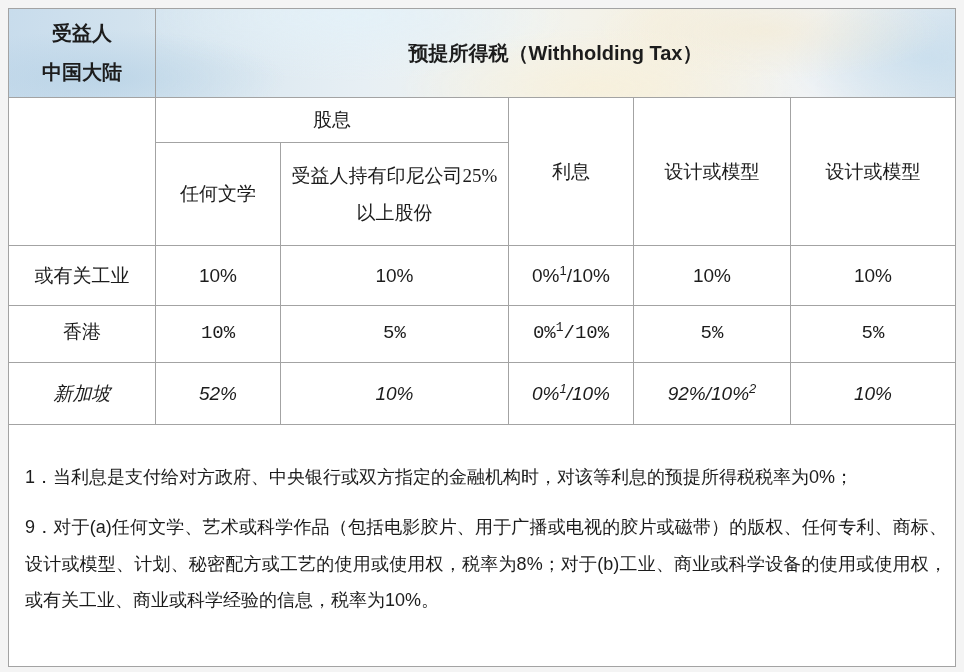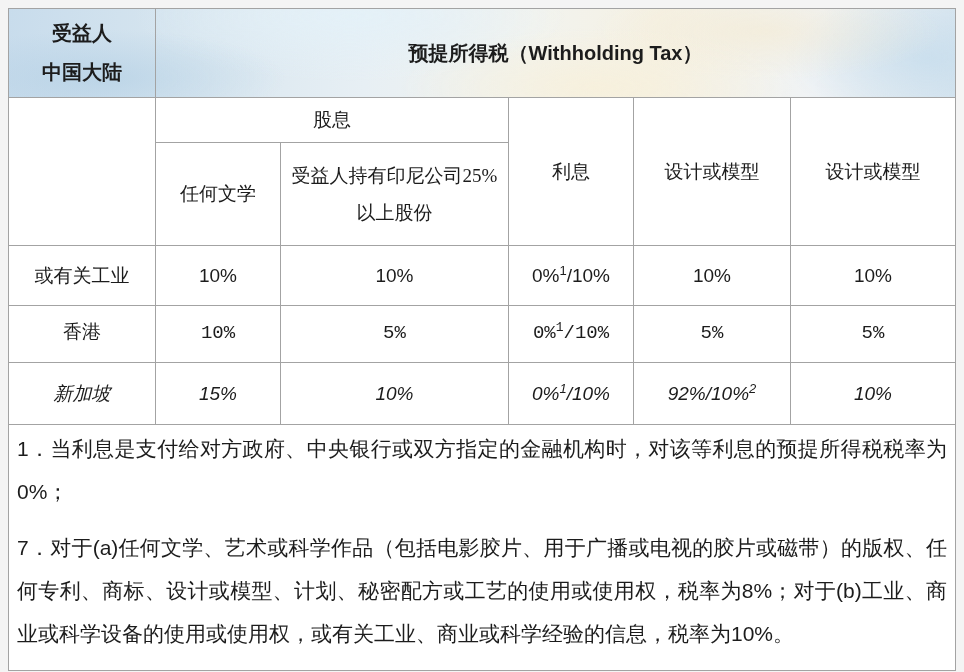--- a/index.html
+++ b/index.html
@@ -63,23 +63,23 @@
     line-height: 0;
   }
   td.shareholding { padding: 2px 10px; font-family: Liberation Serif, serif; }
   td.footnote-cell {
     text-align: justify;
     vertical-align: top;
     padding: 18px 14px 10px 14px;
     height: 242px;
   }
   td.footnote-cell p {
-    font-size: 21px;
+    font-size: 18px;
     line-height: 2.05;
-    margin: 0 0 13px 0;
+    margin: 0 0 13px 8px;
     text-align: justify;
   }
 </style>
 </head>
 <body>
 
 <div class="table-wrap">
   <table class="wht">
     <colgroup>
       <col style="width:147px">
@@ -125,28 +125,28 @@
       <td class="region">香港</td>
       <td class="rate"><span>10%</span><sup class="sup"></sup><span></span></td>
       <td class="rate"><span>5%</span><sup class="sup"></sup><span></span></td>
       <td class="rate"><span>0%</span><sup class="sup">1</sup><span>/10%</span></td>
       <td class="rate"><span>5%</span><sup class="sup"></sup><span></span></td>
       <td class="rate"><span>5%</span><sup class="sup"></sup><span></span></td>
     </tr>
 
     <tr class="data-row-2">
       <td class="region">新加坡</td>
-      <td class="rate"><span>15%</span><sup class="sup"></sup><span></span></td>
+      <td class="rate"><span>52%</span><sup class="sup"></sup><span></span></td>
       <td class="rate"><span>10%</span><sup class="sup"></sup><span></span></td>
       <td class="rate"><span>0%</span><sup class="sup">1</sup><span>/10%</span></td>
       <td class="rate"><span>92%/10%</span><sup class="sup">2</sup><span></span></td>
       <td class="rate"><span>10%</span><sup class="sup"></sup><span></span></td>
     </tr>
 
     <tr>
       <td class="footnote-cell" colspan="6">
         <p>1．当利息是支付给对方政府、中央银行或双方指定的金融机构时，对该等利息的预提所得税税率为0%；</p>
-        <p>7．对于(a)任何文学、艺术或科学作品（包括电影胶片、用于广播或电视的胶片或磁带）的版权、任何专利、商标、设计或模型、计划、秘密配方或工艺的使用或使用权，税率为8%；对于(b)工业、商业或科学设备的使用或使用权，或有关工业、商业或科学经验的信息，税率为10%。</p>
+        <p>9．对于(a)任何文学、艺术或科学作品（包括电影胶片、用于广播或电视的胶片或磁带）的版权、任何专利、商标、设计或模型、计划、秘密配方或工艺的使用或使用权，税率为8%；对于(b)工业、商业或科学设备的使用或使用权，或有关工业、商业或科学经验的信息，税率为10%。</p>
       </td>
     </tr>
   </tbody>
     </table>
 </div>
 
 </body></html>

